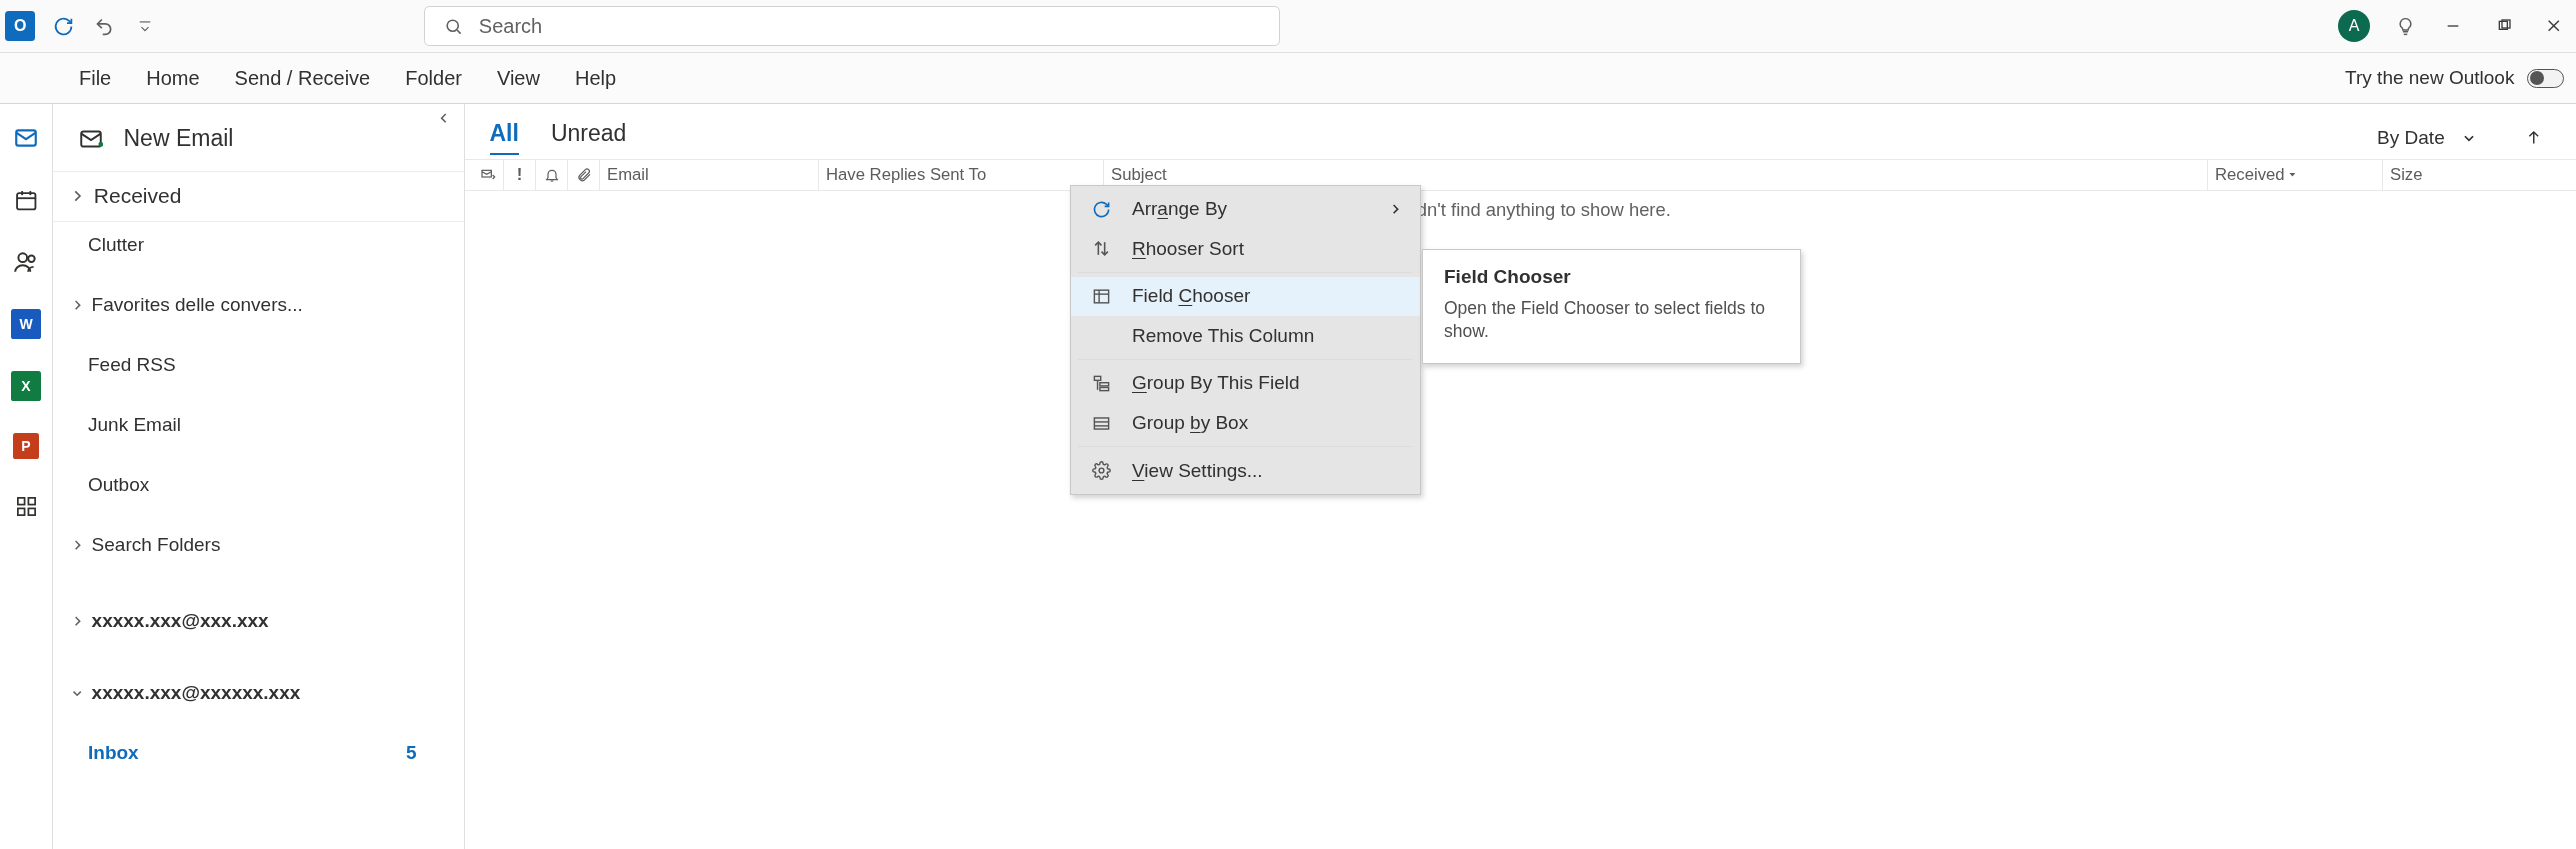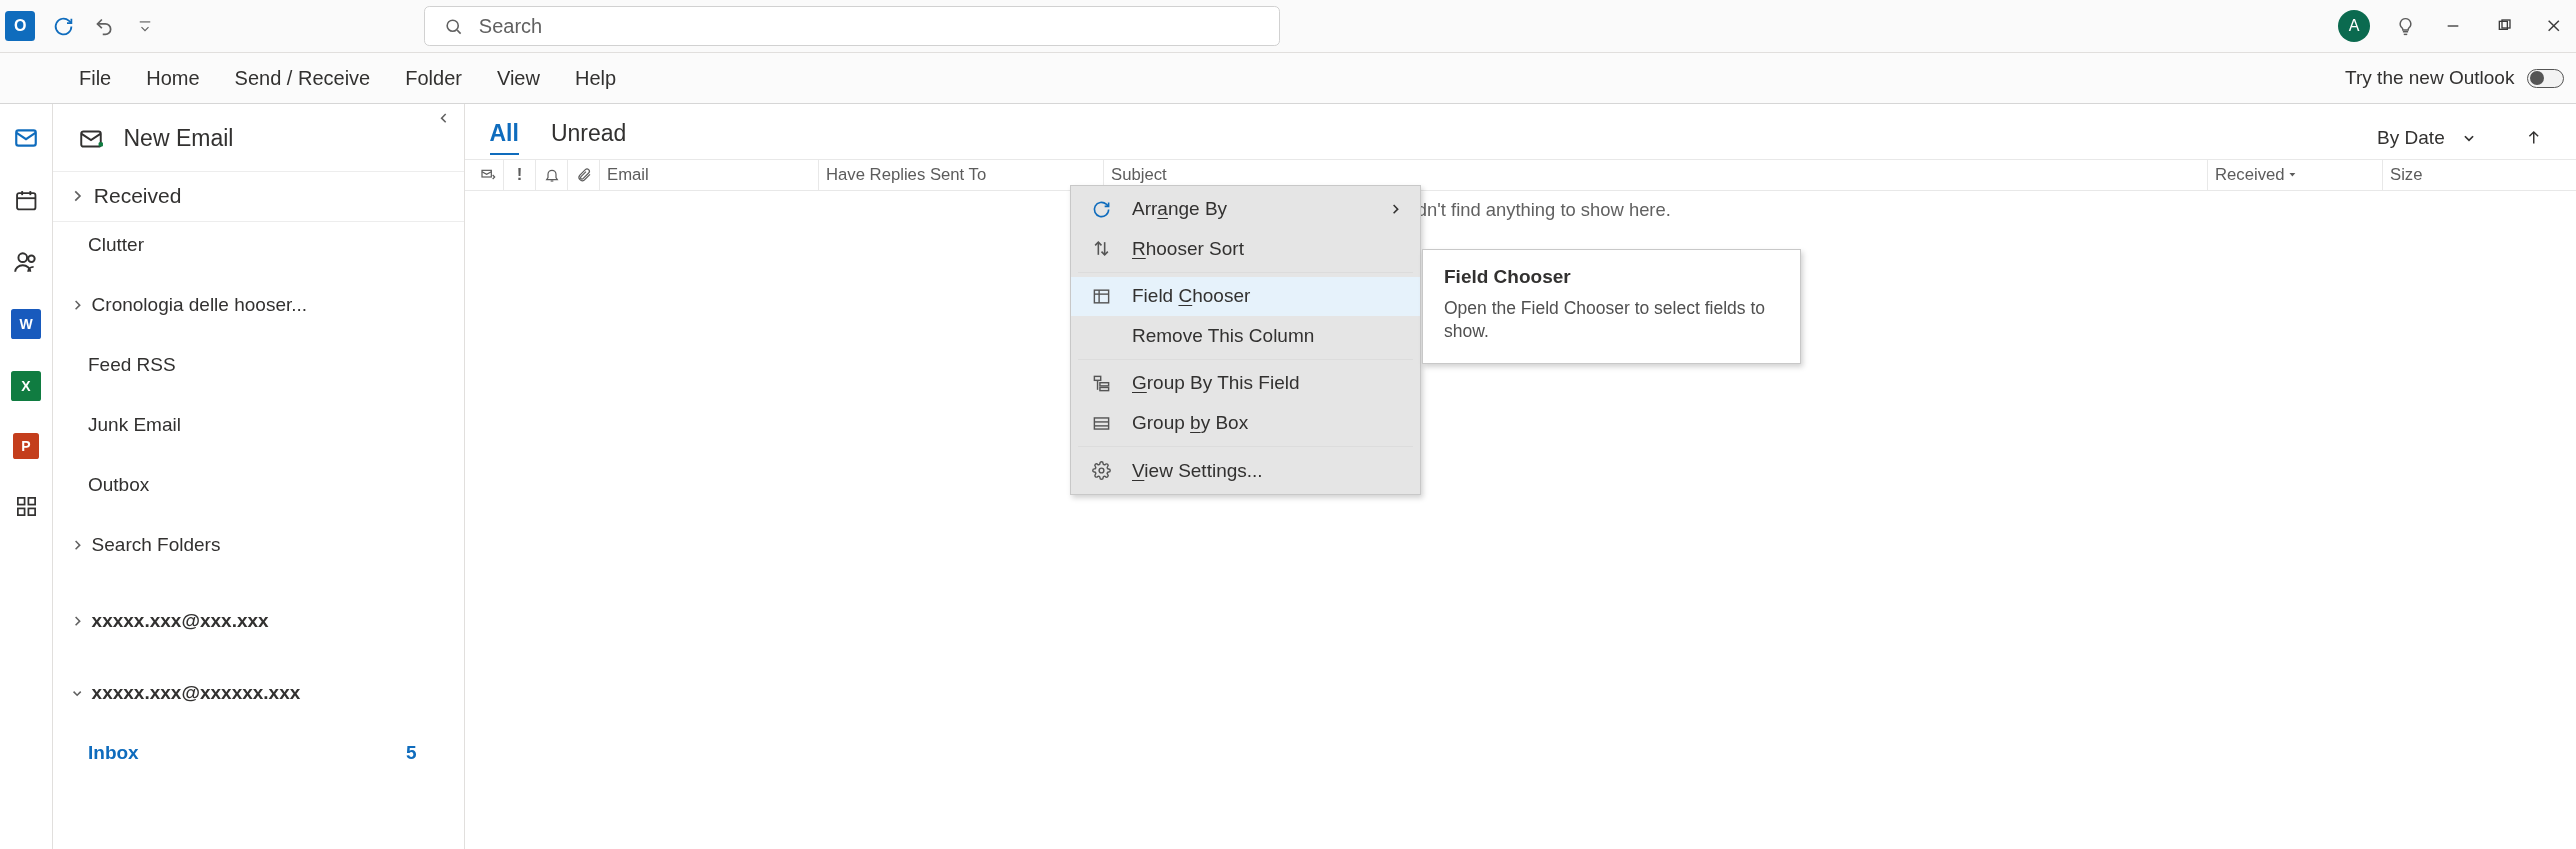--- a/index.html
+++ b/index.html
@@ -264,21 +264,21 @@
     </div>
 
     <div class="folder-list" style="border-top:0.9px solid #ededed; padding-top:5.3px;gap:24px;">
       <div class="folder-row indent">
         <span>Clutter</span>
       </div>
       <div class="folder-row section">
         <svg class="chev" width="12.3" height="12.3" viewBox="0 0 24 24" fill="none" stroke="currentColor" stroke-width="3">
             <polyline points="9 4 17 12 9 20"></polyline>
           </svg>
-        <span>Cronologia delle hooser...</span>
+        <span>Favorites delle convers...</span>
       </div>
       <div class="folder-row indent">
         <span>Feed RSS</span>
       </div>
       <div class="folder-row indent">
         <span>Junk Email</span>
       </div>
       <div class="folder-row indent">
         <span>Outbox</span>
       </div>

